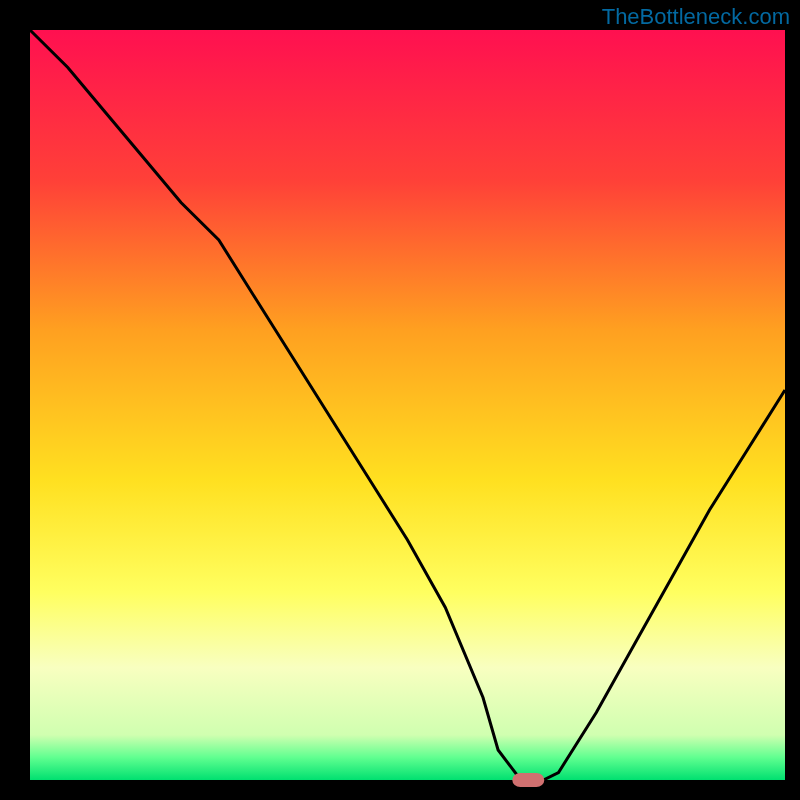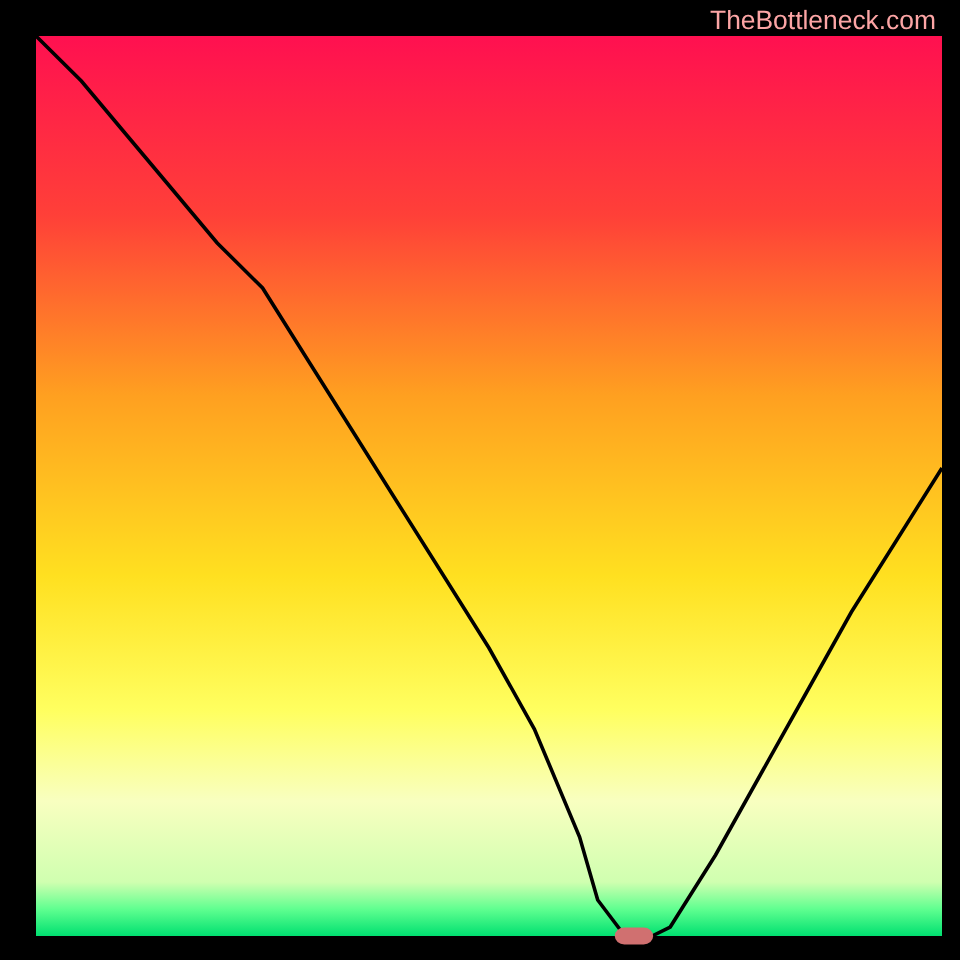--- a/index.html
+++ b/index.html
@@ -12,22 +12,22 @@
     background: #000;
   }
   .chart-container {
     position: relative;
     width: 800px;
     height: 800px;
   }
   .watermark {
     position: absolute;
     top: 4px;
-    right: 20px;
-    color: #fca5a5;
+    right: 10px;
+    color: #0369a1;
     font-size: 22px;
     font-weight: 500;
     z-index: 10;
     margin-left: 28px;
   }
   svg {
     display: block;
   }
 </style>
 </head>

